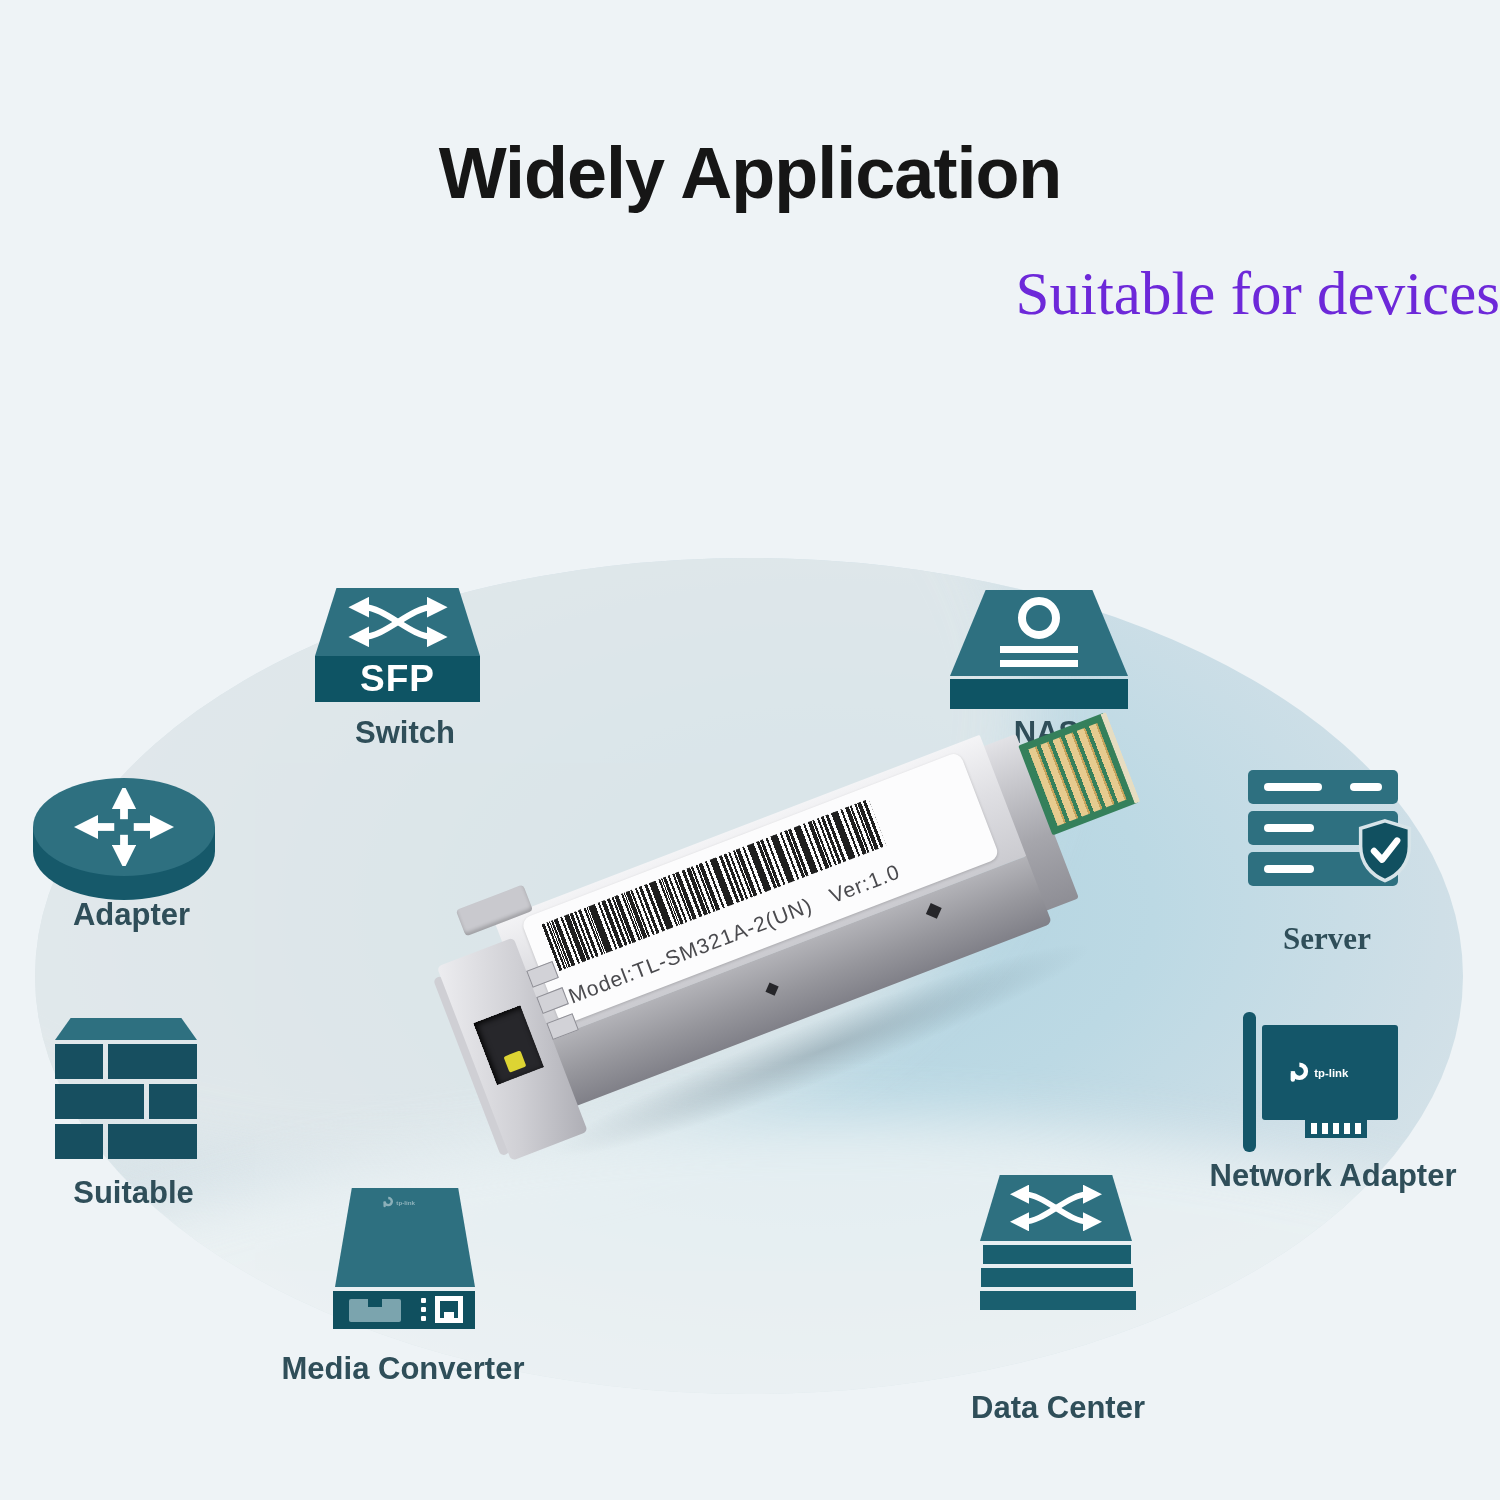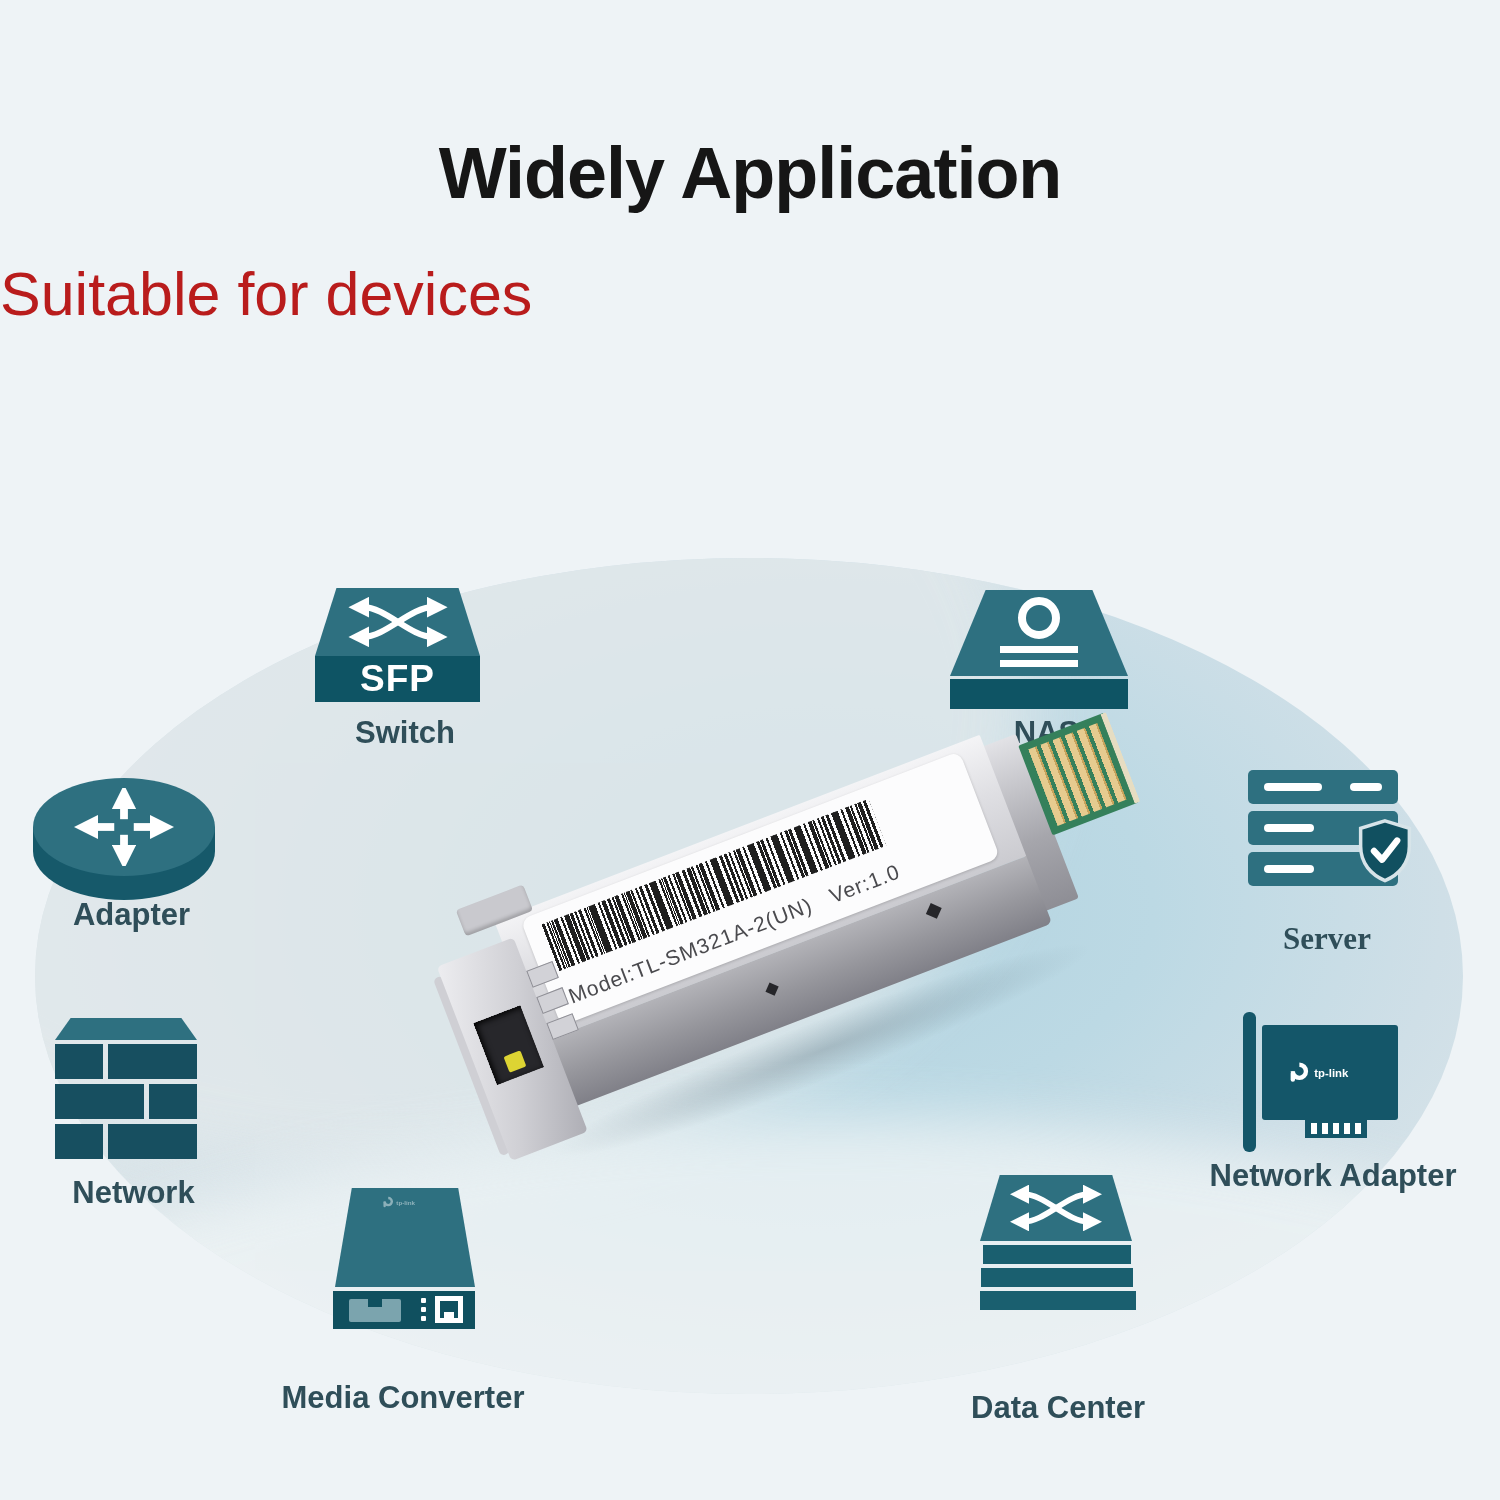--- a/index.html
+++ b/index.html
@@ -9,22 +9,22 @@
     font-family:"Liberation Sans","DejaVu Sans",sans-serif;
   }
   .abs{position:absolute;}
 
   
   .title{
     position:absolute;left:0;right:0;top:84px;text-align:center;
     font-size:72px;font-weight:700;color:#161616;letter-spacing:-1px;
   }
   .subtitle{
-    position:absolute;left:0;right:0;top:248px;text-align:left;
-    font-size:61px;font-weight:400;color:#b91c1c;line-height:1.52;
+    position:absolute;left:0;right:0;top:248px;text-align:right;
+    font-size:61px;font-weight:400;color:#6d28d9;line-height:1.52;font-family:Liberation Serif, serif;
   }
 
   
   .ellipse{
     position:absolute;left:35px;top:558px;width:1428px;height:836px;border-radius:50%;
     background:radial-gradient(ellipse at 55% 42%, #b2d3e0 0%, #bcd9e4 30%, #cfdfe7 56%, #dce6ea 78%, #e1e9ec 100%);
     overflow:hidden;
   }
   .swirl-gray{
     position:absolute;left:-22%;top:-38%;width:92%;height:112%;border-radius:50%;
@@ -214,21 +214,21 @@
 </div>
 
 <div class="device" style="left:55px;top:1018px;width:142px;height:190px;">
   <div class="abs teal fw-cap"></div>
   <div class="fw-brick" style="left:0;top:26px;width:48px;height:35px;"></div>
   <div class="fw-brick" style="left:53px;top:26px;width:89px;height:35px;"></div>
   <div class="fw-brick" style="left:0;top:66px;width:89px;height:35px;"></div>
   <div class="fw-brick" style="left:94px;top:66px;width:48px;height:35px;"></div>
   <div class="fw-brick" style="left:0;top:106px;width:48px;height:35px;"></div>
   <div class="fw-brick" style="left:53px;top:106px;width:89px;height:35px;"></div>
-  <div class="dev-label" style="top:157px;">Network</div>
+  <div class="dev-label" style="top:157px;">Suitable</div>
 </div>
 
 <div class="device" style="left:1243px;top:1012px;width:190px;height:190px;">
   <div class="abs na-bracket"></div>
   <div class="abs na-card">
     <svg width="84" height="24" viewBox="0 0 96 26">
       <path d="M13,1 a10,10 0 1 1 -10,10 h5 a5,5 0 1 0 5,-5 z" fill="#fff"></path>
       <rect x="3" y="11" width="5" height="12" rx="2.5" fill="#fff"></rect>
       <text x="30" y="18" font-size="13" font-weight="bold" fill="#fff" font-family="Liberation Sans, DejaVu Sans, sans-serif">tp-link</text>
     </svg>
@@ -255,21 +255,21 @@
     <div class="mc-port">
         <div class="mc-port-notch"></div>
       </div>
     <div class="mc-dot" style="top:7px;"></div>
     <div class="mc-dot" style="top:16px;"></div>
     <div class="mc-dot" style="top:25px;"></div>
     <div class="mc-rj45">
         <div class="mc-rj45-pin"></div>
       </div>
   </div>
-  <div class="dev-label" style="top:163px;left:-60px;width:260px;margin-top:29px;">Media Converter</div>
+  <div class="dev-label" style="top:163px;left:-60px;width:260px;">Media Converter</div>
 </div>
 
 <div class="device" style="left:980px;top:1175px;width:156px;height:200px;">
   <div class="abs teal dc-trap">
     <svg width="100" height="52" viewBox="0 0 120 64">
       <defs>
         <marker id="ah3" viewBox="0 0 10 10" refX="3" refY="5" markerWidth="3.4" markerHeight="3.4" orient="auto-start-reverse">
           <path d="M0,0 L10,5 L0,10 z" fill="#fff"></path>
         </marker>
       </defs>

